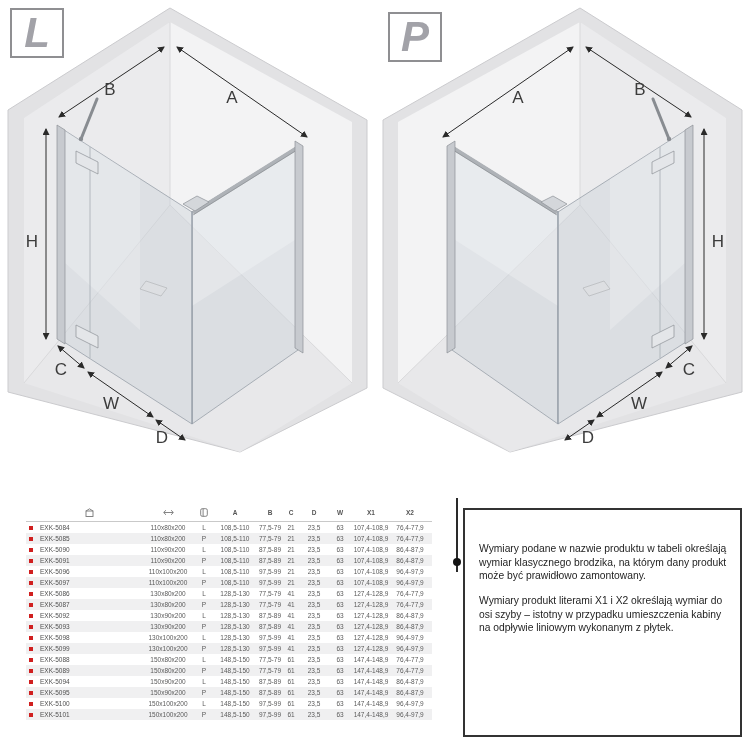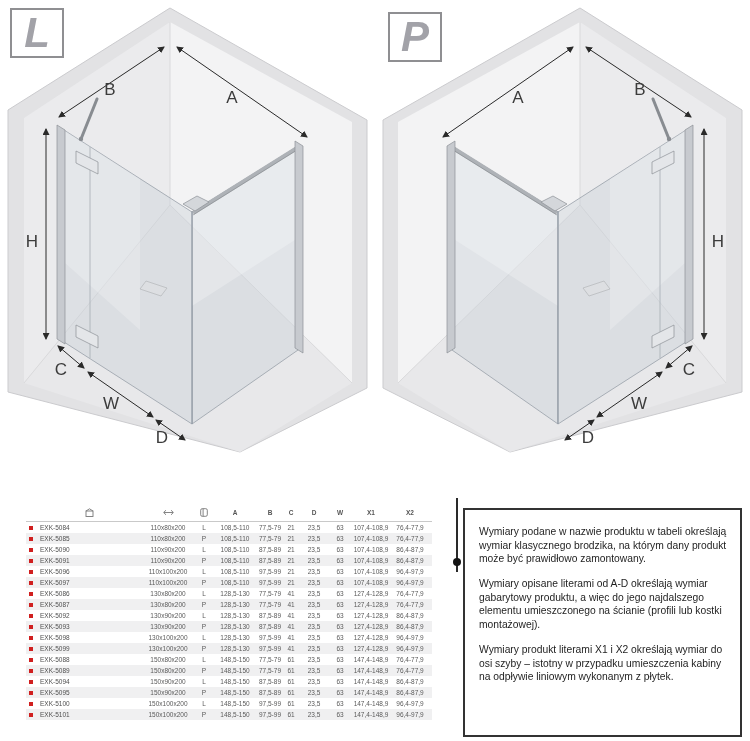--- a/index.html
+++ b/index.html
@@ -27,21 +27,21 @@
   .trow:nth-child(even){background:#f0f0f1;}
   .cell{text-align:center;white-space:nowrap;overflow:hidden;}
   .cell.code{text-align:left;padding-left:2px;color:#4f4f4f;}
   .bullet{width:4px;height:4px;background:var(--accent,#d01f1f);margin-left:3px;}
   .hicon{display:flex;justify-content:center;align-items:center;color:#777;}
 
   
   #callout-line{position:absolute;left:456px;top:498px;width:2px;height:74px;background:#2a2a2a;}
   #callout-dot{position:absolute;left:453px;top:558px;width:8px;height:8px;border-radius:50%;background:#141414;}
   #info-box{position:absolute;left:463px;top:508px;width:279px;height:229px;box-sizing:border-box;
-            border:2px solid #333;padding:15px 13px 10px 14px;color:#1e1e1e;
+            border:2px solid #333;padding:32px 13px 10px 14px;color:#1e1e1e;
             font-size:10.3px;line-height:1.33;}
   #info-box p{margin:0 0 11px 0;}
 </style>
 </head>
 <body>
 
 <div id="page">
 
   <svg width="0" height="0" style="position:absolute" aria-hidden="true">
     <defs>
@@ -414,17 +414,16 @@
           <div class="cell">147,4-148,9</div>
           <div class="cell">96,4-97,9</div>
         </div>
       </div>
   </div>
 
   <div id="callout-line"></div>
   <div id="callout-dot"></div>
   <div id="info-box">
     <p>Wymiary podane w nazwie produktu w tabeli określają wymiar klasycznego brodzika, na którym dany produkt może być prawidłowo zamontowany.</p>
-    <p>Wymiary opisane literami od A-D określają wymiar gabarytowy produktu, a więc do jego najdalszego elementu umieszczonego na ścianie (profili lub kostki montażowej).</p>
     <p>Wymiary produkt literami X1 i X2 określają wymiar do osi szyby – istotny w przypadku umieszczenia kabiny na odpływie liniowym wykonanym z płytek.</p>
   </div>
 
 </div>
 
 </body></html>

